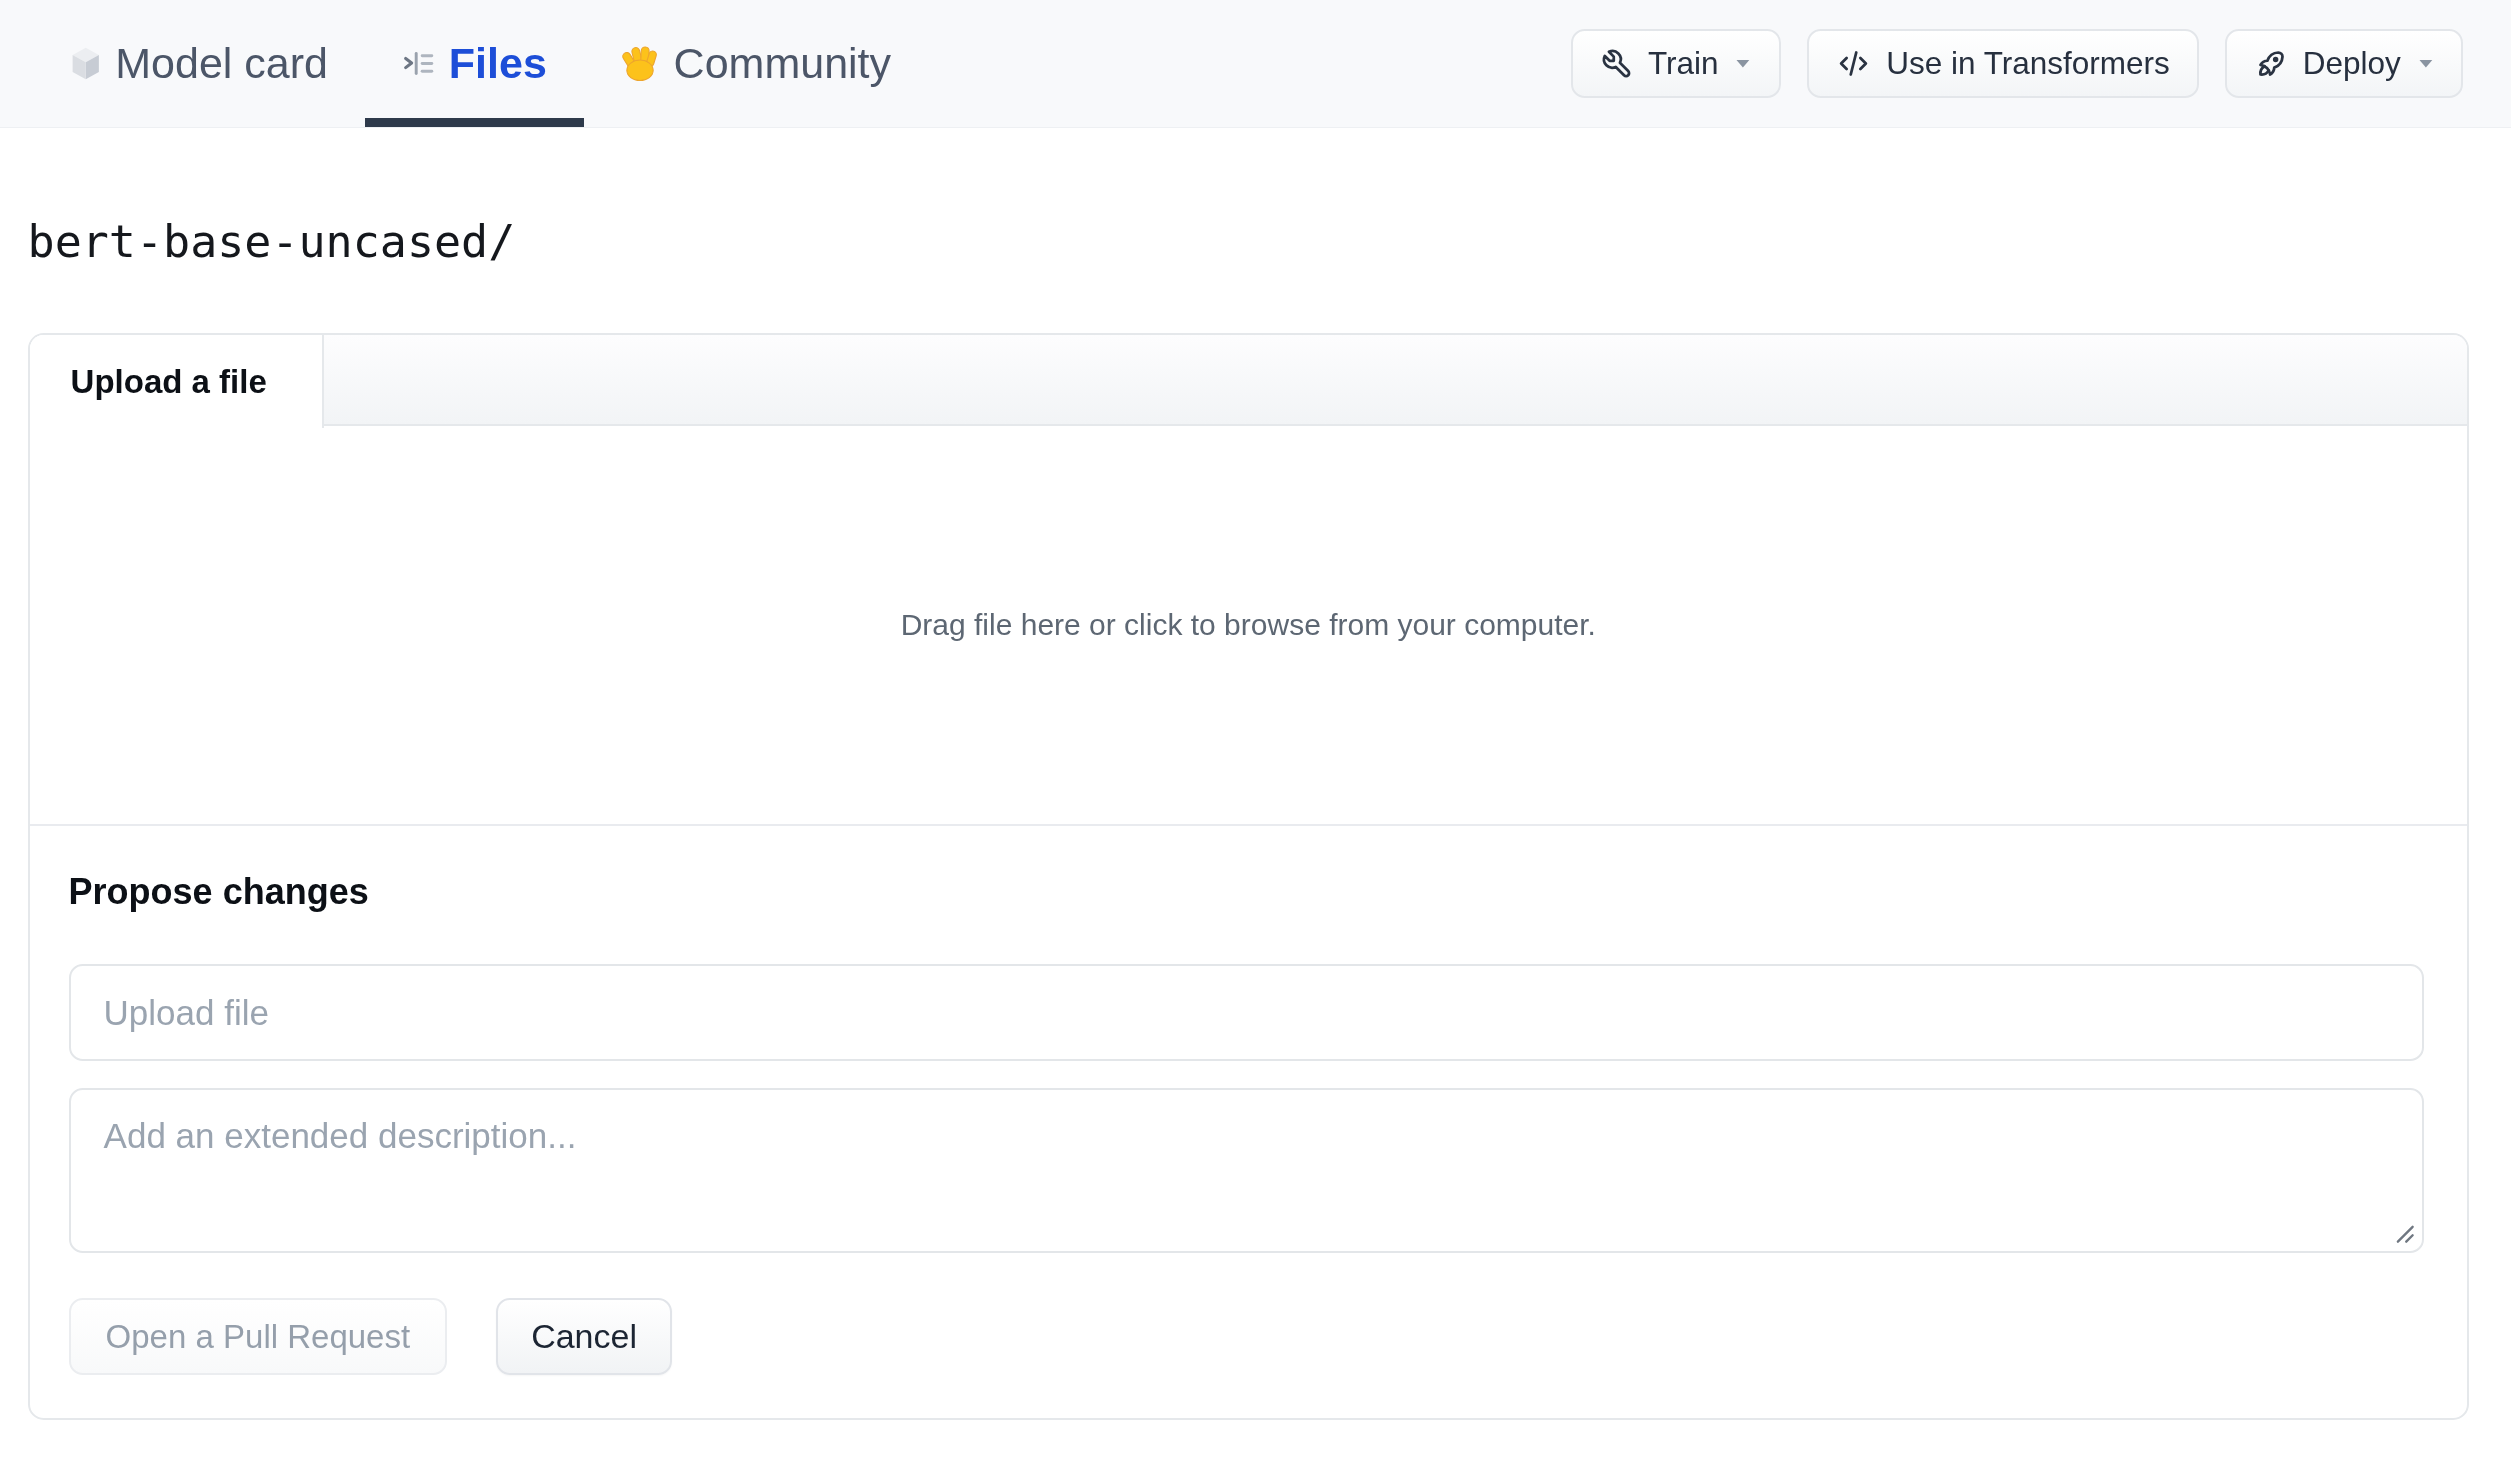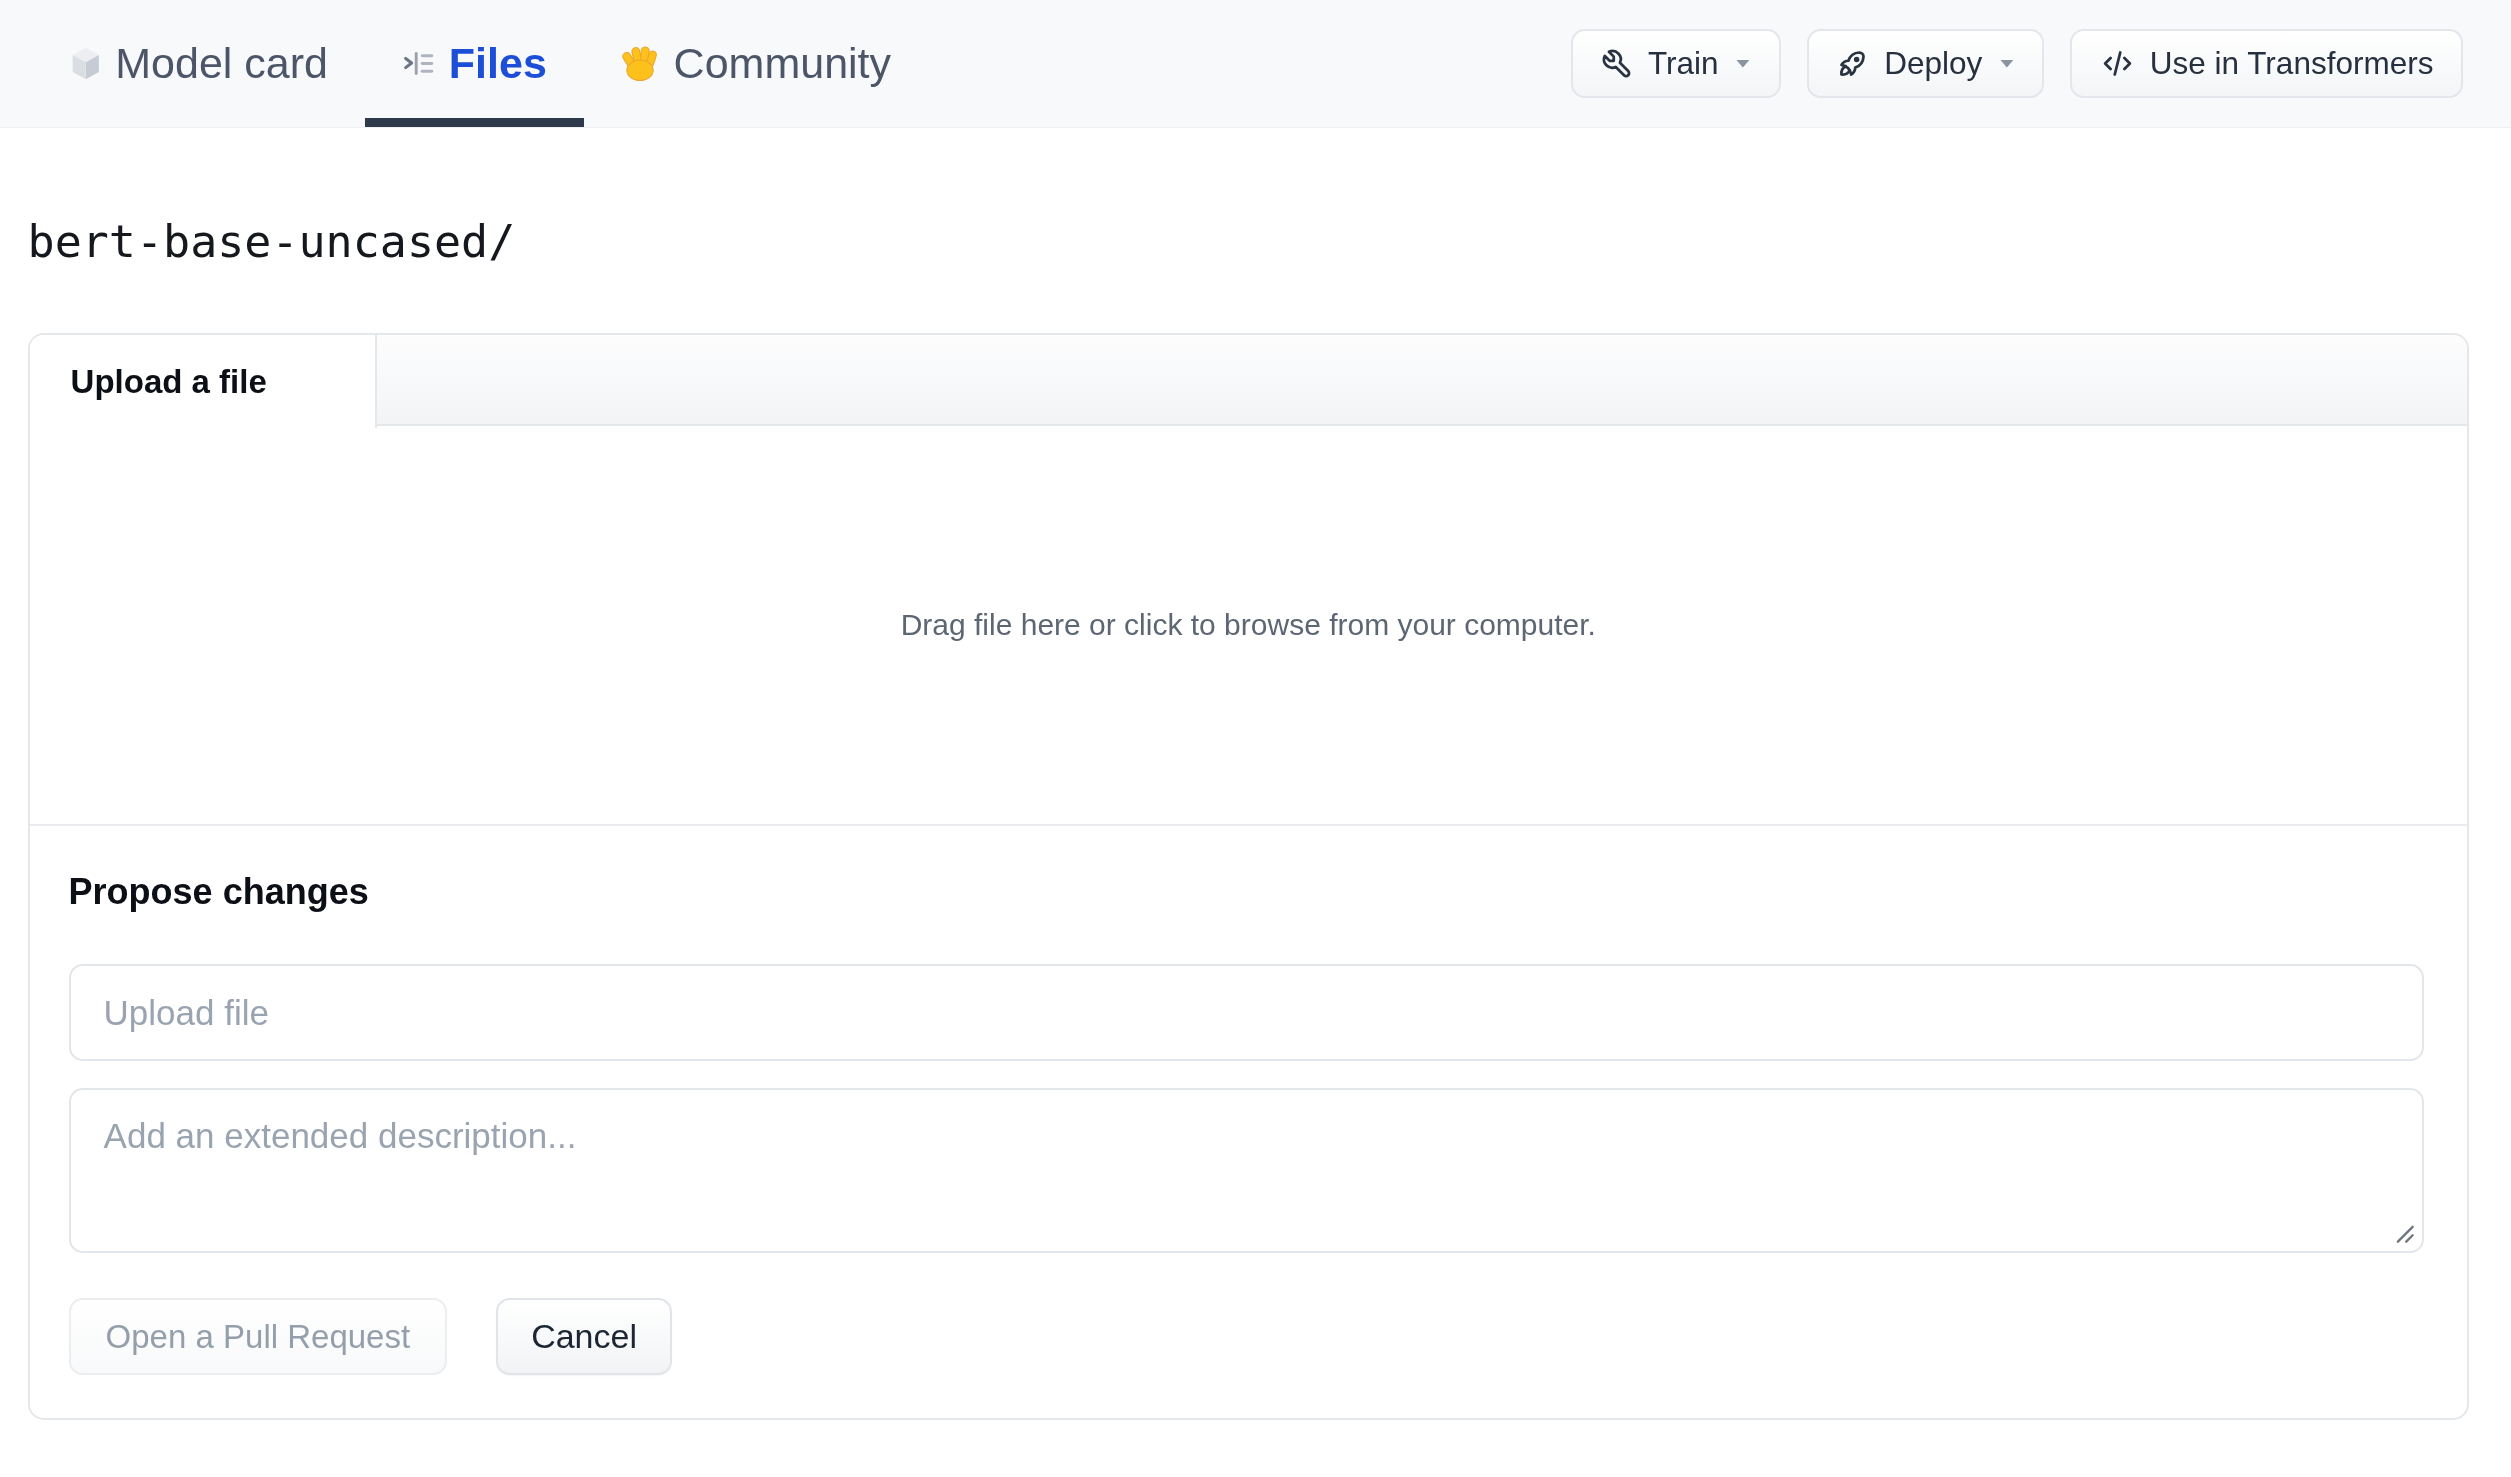--- a/index.html
+++ b/index.html
@@ -62,21 +62,21 @@
   }
   .card-tabs {
     display: flex; align-items: stretch;
     height: 91px;
     background: linear-gradient(180deg, #fdfdfe, #f2f4f6);
     border-bottom: 2px solid #e5e8eb;
     border-radius: 13.8px 13.8px 0 0;
   }
   .file-tab {
     display: flex; align-items: center;
-    width: 347px; height: 93px; margin-bottom: -2px;
+    width: 294px; height: 93px; margin-bottom: -2px;
     padding-left: 41px;
     background: #ffffff;
     border-right: 2px solid #e5e8eb;
     border-radius: 13.8px 0 0 0;
     font-size: 33px; font-weight: 700; color: #0c1016;
     cursor: pointer;
   }
   .dropzone {
     height: 398px;
     display: flex; align-items: center; justify-content: center;
@@ -192,44 +192,44 @@
       <span>Train</span>
       <span class="caret">
         <svg width="15.8" height="9.9" viewBox="0 0 16 10">
             <path d="M1.5 1 L8 8.5 L14.5 1 Z" fill="#8a94a1"></path>
           </svg>
       </span>
     </button>
 
     <button class="nav-btn">
       <span class="icon">
+        <svg width="35" height="33" viewBox="0 0 24 24" fill="none" stroke="#2a3342" stroke-width="2" stroke-linecap="round" stroke-linejoin="round">
+          <path d="M7 8l-4 4l4 4"></path>
+            <path d="M17 8l4 4l-4 4"></path>
+            <path d="M14 4l-4 16"></path>
+        </svg>
+      </span>
+      <span>Use in Transformers</span>
+    </button>
+
+    <button class="nav-btn">
+      <span class="icon">
         <svg width="33" height="33" viewBox="0 0 24 24" fill="none" stroke="#2a3342" stroke-width="2" stroke-linecap="round" stroke-linejoin="round">
           <path d="M4 13a8 8 0 0 1 7 7a6 6 0 0 0 3 -5a9 9 0 0 0 6 -8a3 3 0 0 0 -3 -3a9 9 0 0 0 -8 6a6 6 0 0 0 -5 3"></path>
           <path d="M7 14a6 6 0 0 0 -3 6a6 6 0 0 0 6 -3"></path>
           <circle cx="15" cy="9" r="1"></circle>
         </svg>
       </span>
       <span>Deploy</span>
       <span class="caret">
         <svg width="15.8" height="9.9" viewBox="0 0 16 10">
             <path d="M1.5 1 L8 8.5 L14.5 1 Z" fill="#8a94a1"></path>
           </svg>
       </span>
     </button>
-
-    <button class="nav-btn">
-      <span class="icon">
-        <svg width="35" height="33" viewBox="0 0 24 24" fill="none" stroke="#2a3342" stroke-width="2" stroke-linecap="round" stroke-linejoin="round">
-          <path d="M7 8l-4 4l4 4"></path>
-            <path d="M17 8l4 4l-4 4"></path>
-            <path d="M14 4l-4 16"></path>
-        </svg>
-      </span>
-      <span>Use in Transformers</span>
-    </button>
   </div>
 </header>
 
 
 <div class="repo-path">bert-base-uncased/</div>
 
 
 <section class="card">
 
   <div class="card-tabs">

